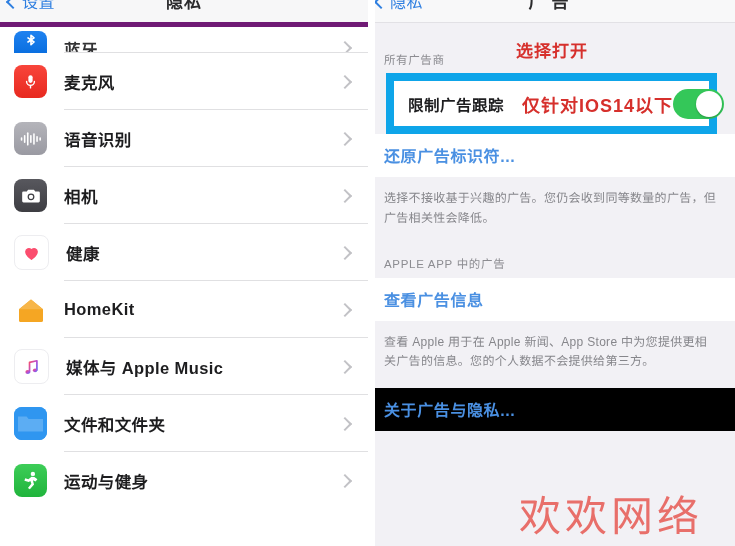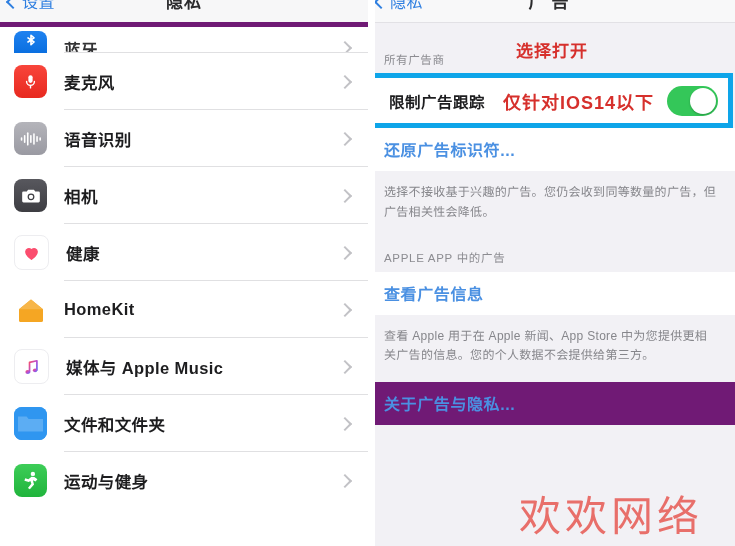--- a/index.html
+++ b/index.html
@@ -188,22 +188,22 @@
   }
   .annot-open {
     position: absolute;
     left: 148px;
     bottom: 11px;
     font-size: 17px;
   }
 
   .hl-box {
     position: relative;
-    margin: 0 2px;
-    border: 5px solid #0ea5e9;
+    margin: 0 18px;
+    border: 8px solid #0ea5e9;
     background: #5eead4;
   }
   .toggle-row {
     display: flex;
     align-items: center;
     height: 45px;
     padding: 0 10px 0 14px;
     background: #ffffff;
   }
   .toggle-label {
@@ -466,21 +466,21 @@
       <div class="r-desc">选择不接收基于兴趣的广告。您仍会收到同等数量的广告，但广告相关性会降低。</div>
 
       <div class="r-group-header">APPLE APP 中的广告</div>
 
       <div class="r-link-row">查看广告信息</div>
 
       <div class="r-desc">查看 Apple 用于在 Apple 新闻、App Store 中为您提供更相关广告的信息。您的个人数据不会提供给第三方。</div>
 
       <div class="r-spacer-sm"></div>
 
-      <div class="r-link-row" style="background:#701a75;">关于广告与隐私...</div>
+      <div class="r-link-row" style="background:#000000;">关于广告与隐私...</div>
 
       <div class="r-fill"></div>
 
     </div>
   </div>
 
   <div class="watermark">欢欢网络</div>
 
 </div>
 

